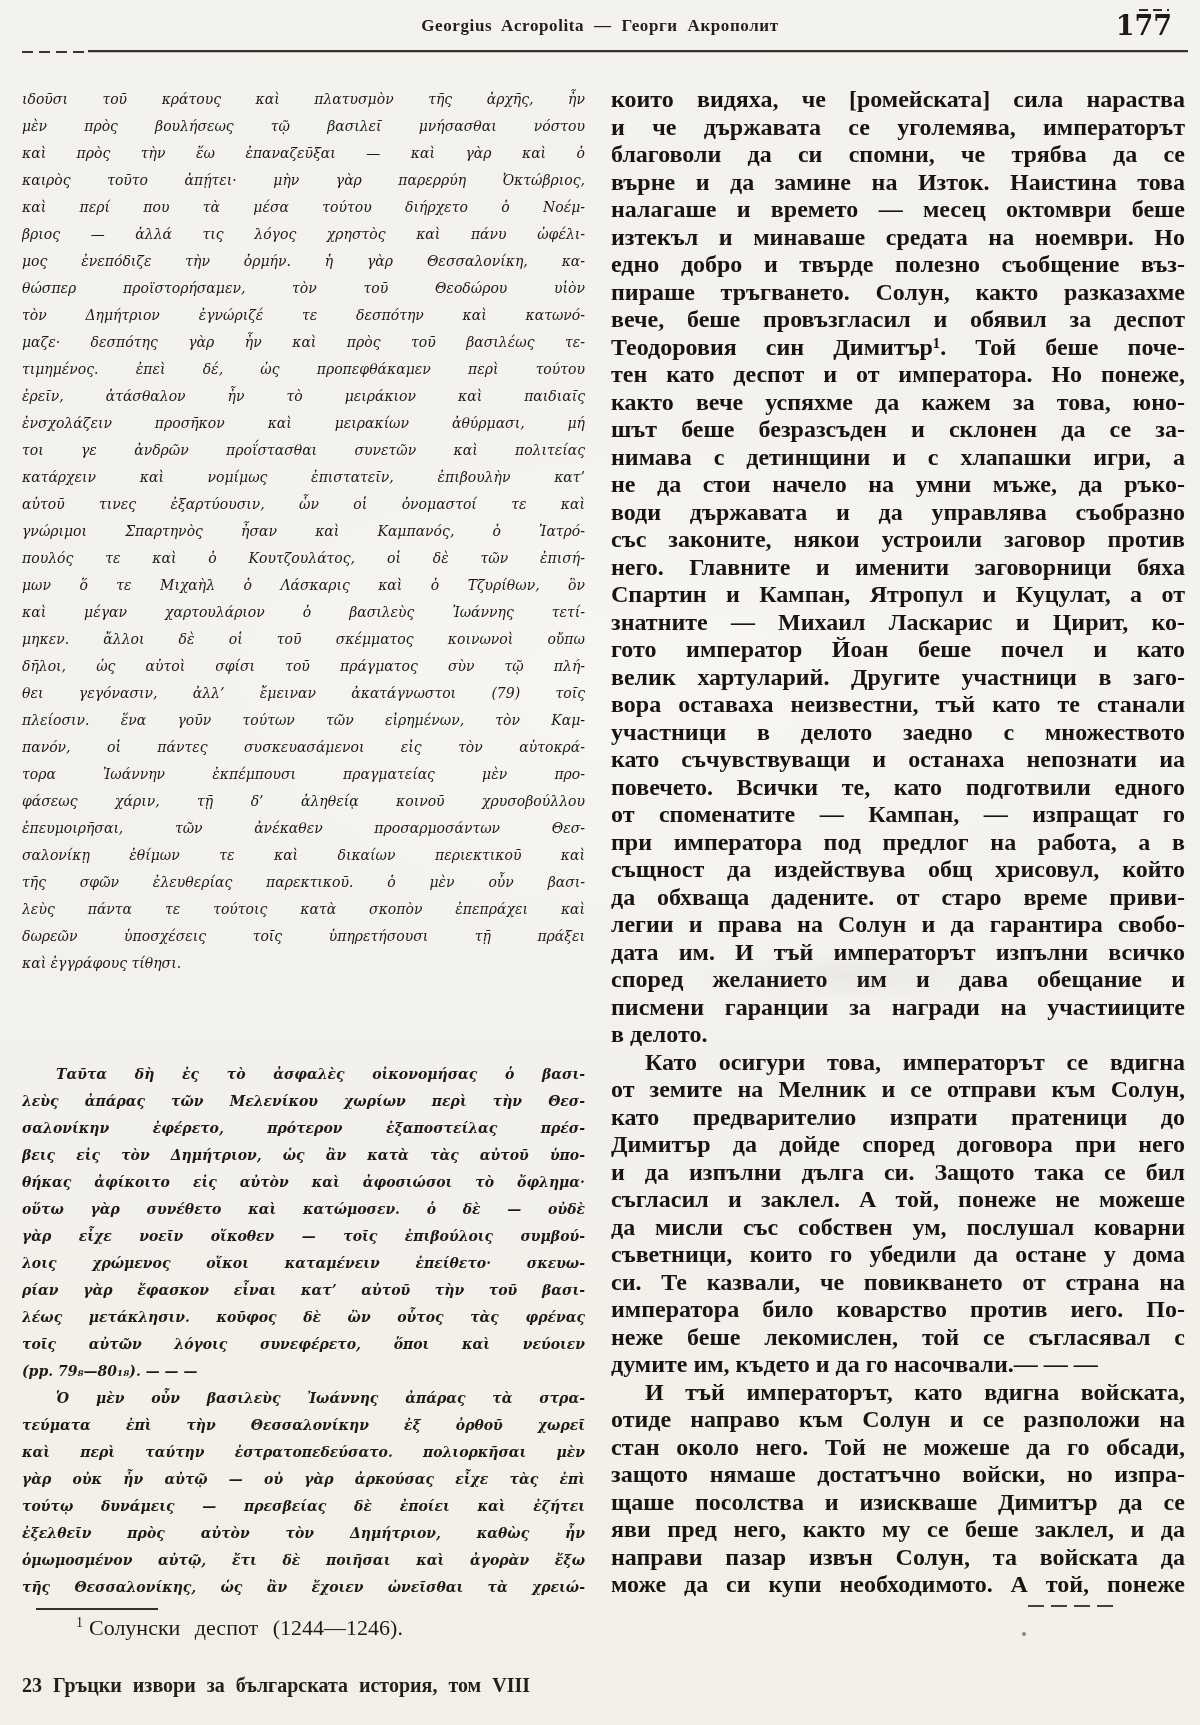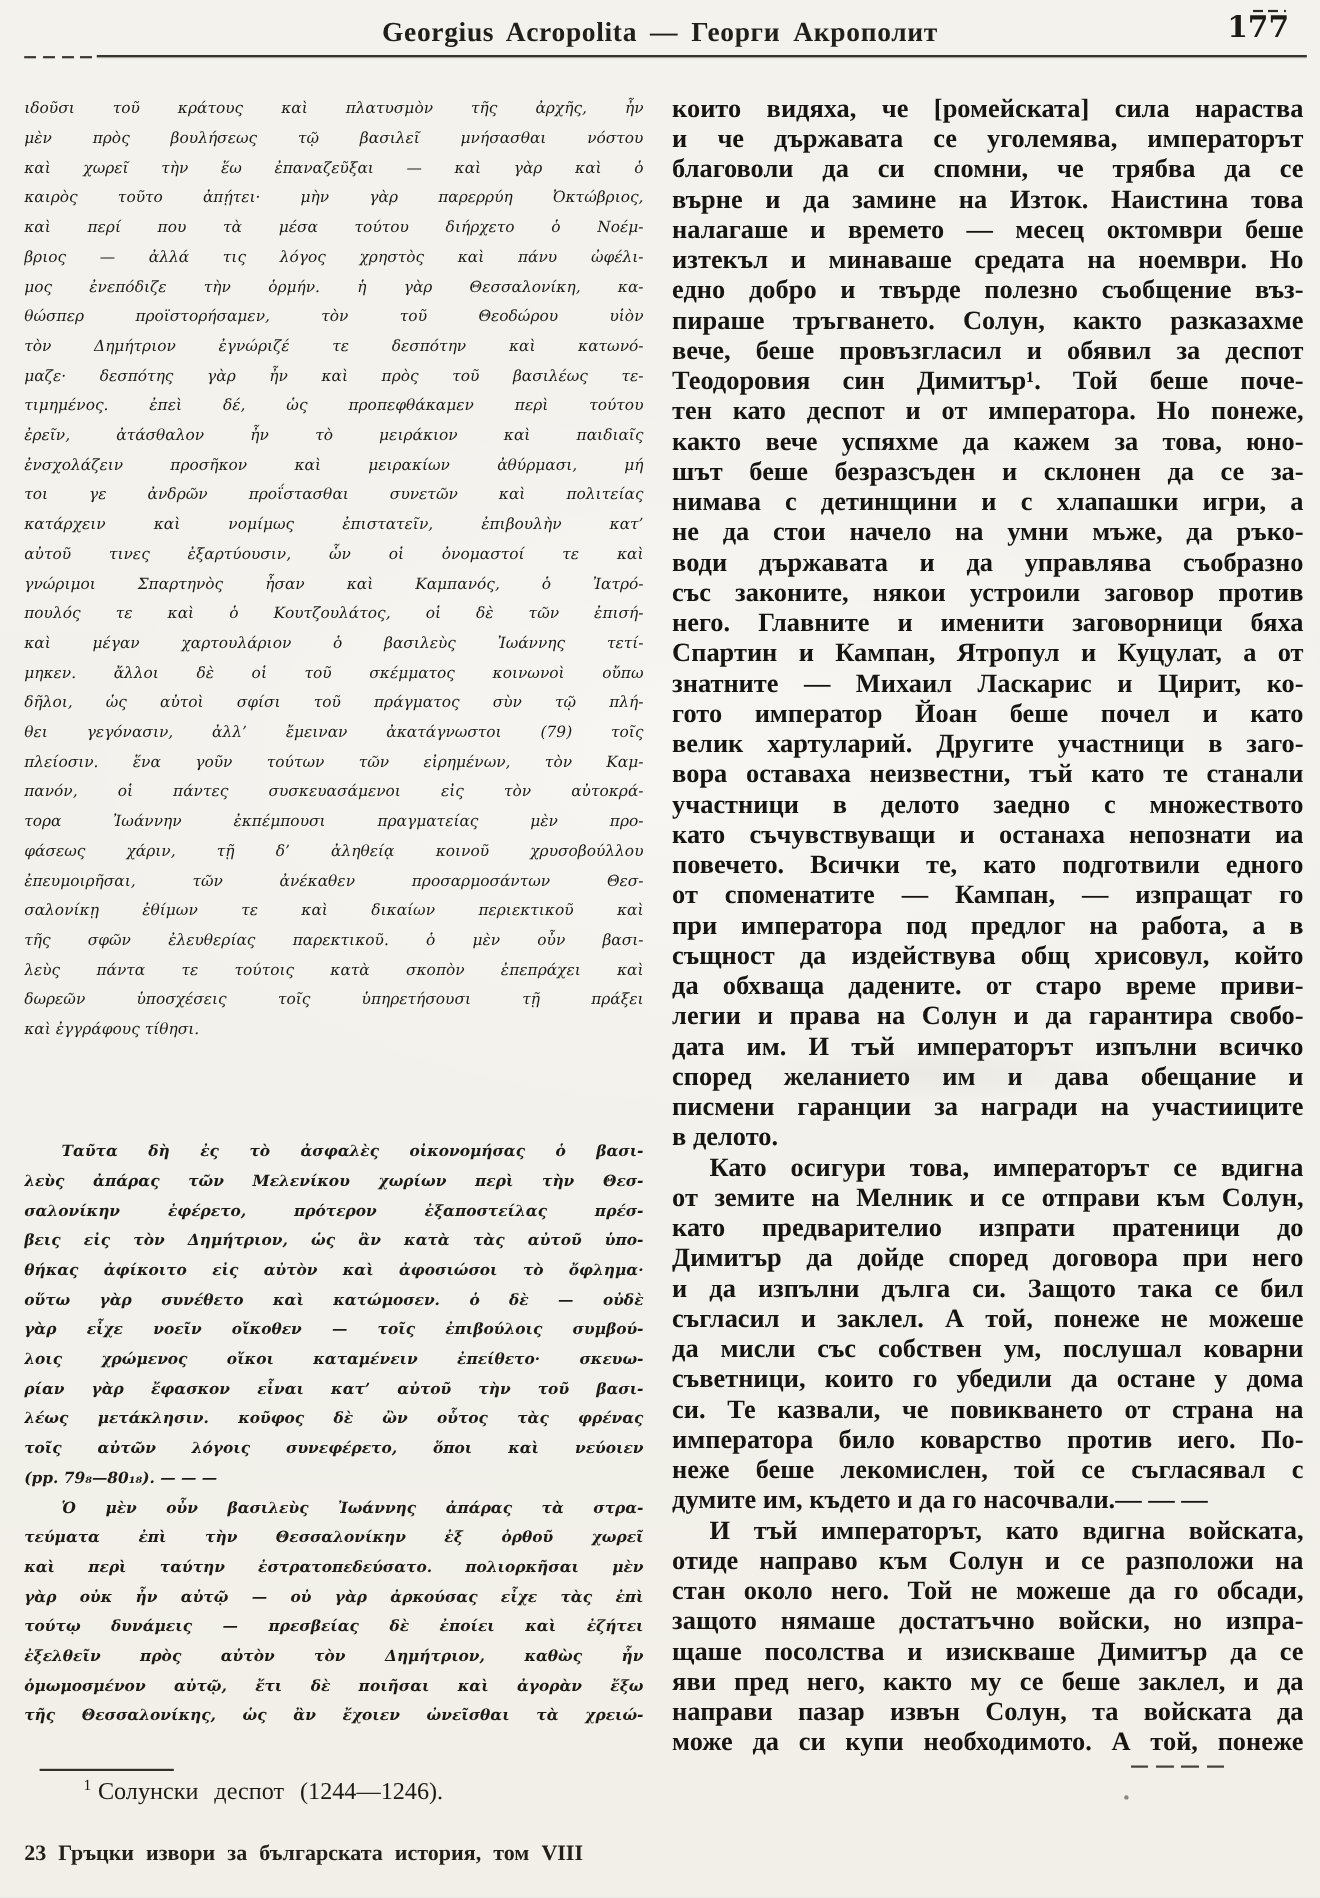--- a/index.html
+++ b/index.html
@@ -7,21 +7,21 @@
     position:relative;width:1200px;height:1725px;margin:0 auto;
     background:
       radial-gradient(ellipse 900px 500px at 55% 40%, rgba(255,255,255,.35), rgba(0,0,0,0) 70%),
       linear-gradient(180deg,#f4f2ed 0%, #f3f1eb 60%, #f1efe8 100%);
     color:#1c1915;overflow:hidden;
     font-family:"Liberation Serif",serif;
   }
   
   .header-title{
     position:absolute;top:16px;left:0;width:100%;text-align:center;
-    font-family:"Liberation Serif",serif;font-weight:700;font-size:25px;
+    font-family:"Liberation Serif",serif;font-weight:700;font-size:17px;
     letter-spacing:.6px;word-spacing:5px;color:#221f1a;
   }
   .page-number{
     position:absolute;top:10px;right:28px;
     font-family:"DejaVu Serif",serif;font-weight:700;font-size:27px;color:#1e1b16;
   }
   .pn-overbar{
     position:absolute;top:9px;right:31px;width:30px;height:2px;
     background:repeating-linear-gradient(90deg,#2e2a25 0 9px,transparent 9px 14px);
   }
@@ -87,36 +87,37 @@
   <div class="header-title">Georgius Acropolita — Георги Акрополит</div>
   <div class="pn-overbar"></div>
   <div class="page-number">177</div>
   <div class="rule-main"></div>
   <div class="rule-dashes"></div>
 
   <div class="col col-left">
       <div class="para">
         <div class="line">ιδοῦσι τοῦ κράτους καὶ πλατυσμὸν τῆς ἀρχῆς, ἦν</div>
         <div class="line">μὲν πρὸς βουλήσεως τῷ βασιλεῖ μνήσασθαι νόστου</div>
-        <div class="line">καὶ χωρεῖ τὴν ἕω ἐπαναζεῦξαι — καὶ γὰρ καὶ ὁ</div>
+        <div class="line">καὶ πρὸς τὴν ἕω ἐπαναζεῦξαι — καὶ γὰρ καὶ ὁ</div>
         <div class="line">καιρὸς τοῦτο ἀπῄτει· μὴν γὰρ παρερρύη Ὀκτώβριος,</div>
         <div class="line">καὶ περί που τὰ μέσα τούτου διήρχετο ὁ Νοέμ-</div>
         <div class="line">βριος — ἀλλά τις λόγος χρηστὸς καὶ πάνυ ὠφέλι-</div>
         <div class="line">μος ἐνεπόδιζε τὴν ὁρμήν. ἡ γὰρ Θεσσαλονίκη, κα-</div>
         <div class="line">θώσπερ προϊστορήσαμεν, τὸν τοῦ Θεοδώρου υἱὸν</div>
         <div class="line">τὸν Δημήτριον ἐγνώριζέ τε δεσπότην καὶ κατωνό-</div>
         <div class="line">μαζε· δεσπότης γὰρ ἦν καὶ πρὸς τοῦ βασιλέως τε-</div>
         <div class="line">τιμημένος. ἐπεὶ δέ, ὡς προπεφθάκαμεν περὶ τούτου</div>
         <div class="line">ἐρεῖν, ἀτάσθαλον ἦν τὸ μειράκιον καὶ παιδιαῖς</div>
         <div class="line">ἐνσχολάζειν προσῆκον καὶ μειρακίων ἀθύρμασι, μή</div>
         <div class="line">τοι γε ἀνδρῶν προΐστασθαι συνετῶν καὶ πολιτείας</div>
         <div class="line">κατάρχειν καὶ νομίμως ἐπιστατεῖν, ἐπιβουλὴν κατ’</div>
         <div class="line">αὐτοῦ τινες ἐξαρτύουσιν, ὧν οἱ ὀνομαστοί τε καὶ</div>
         <div class="line">γνώριμοι Σπαρτηνὸς ἦσαν καὶ Καμπανός, ὁ Ἰατρό-</div>
         <div class="line">πουλός τε καὶ ὁ Κουτζουλάτος, οἱ δὲ τῶν ἐπισή-</div>
+        <div class="line">μων ὅ τε Μιχαὴλ ὁ Λάσκαρις καὶ ὁ Τζυρίθων, ὃν</div>
         <div class="line">καὶ μέγαν χαρτουλάριον ὁ βασιλεὺς Ἰωάννης τετί-</div>
         <div class="line">μηκεν. ἄλλοι δὲ οἱ τοῦ σκέμματος κοινωνοὶ οὔπω</div>
         <div class="line">δῆλοι, ὡς αὐτοὶ σφίσι τοῦ πράγματος σὺν τῷ πλή-</div>
         <div class="line">θει γεγόνασιν, ἀλλ’ ἔμειναν ἀκατάγνωστοι (79) τοῖς</div>
         <div class="line">πλείοσιν. ἕνα γοῦν τούτων τῶν εἰρημένων, τὸν Καμ-</div>
         <div class="line">πανόν, οἱ πάντες συσκευασάμενοι εἰς τὸν αὐτοκρά-</div>
         <div class="line">τορα Ἰωάννην ἐκπέμπουσι πραγματείας μὲν προ-</div>
         <div class="line">φάσεως χάριν, τῇ δ’ ἀληθείᾳ κοινοῦ χρυσοβούλλου</div>
         <div class="line">ἐπευμοιρῆσαι, τῶν ἀνέκαθεν προσαρμοσάντων Θεσ-</div>
         <div class="line">σαλονίκῃ ἐθίμων τε καὶ δικαίων περιεκτικοῦ καὶ</div>

